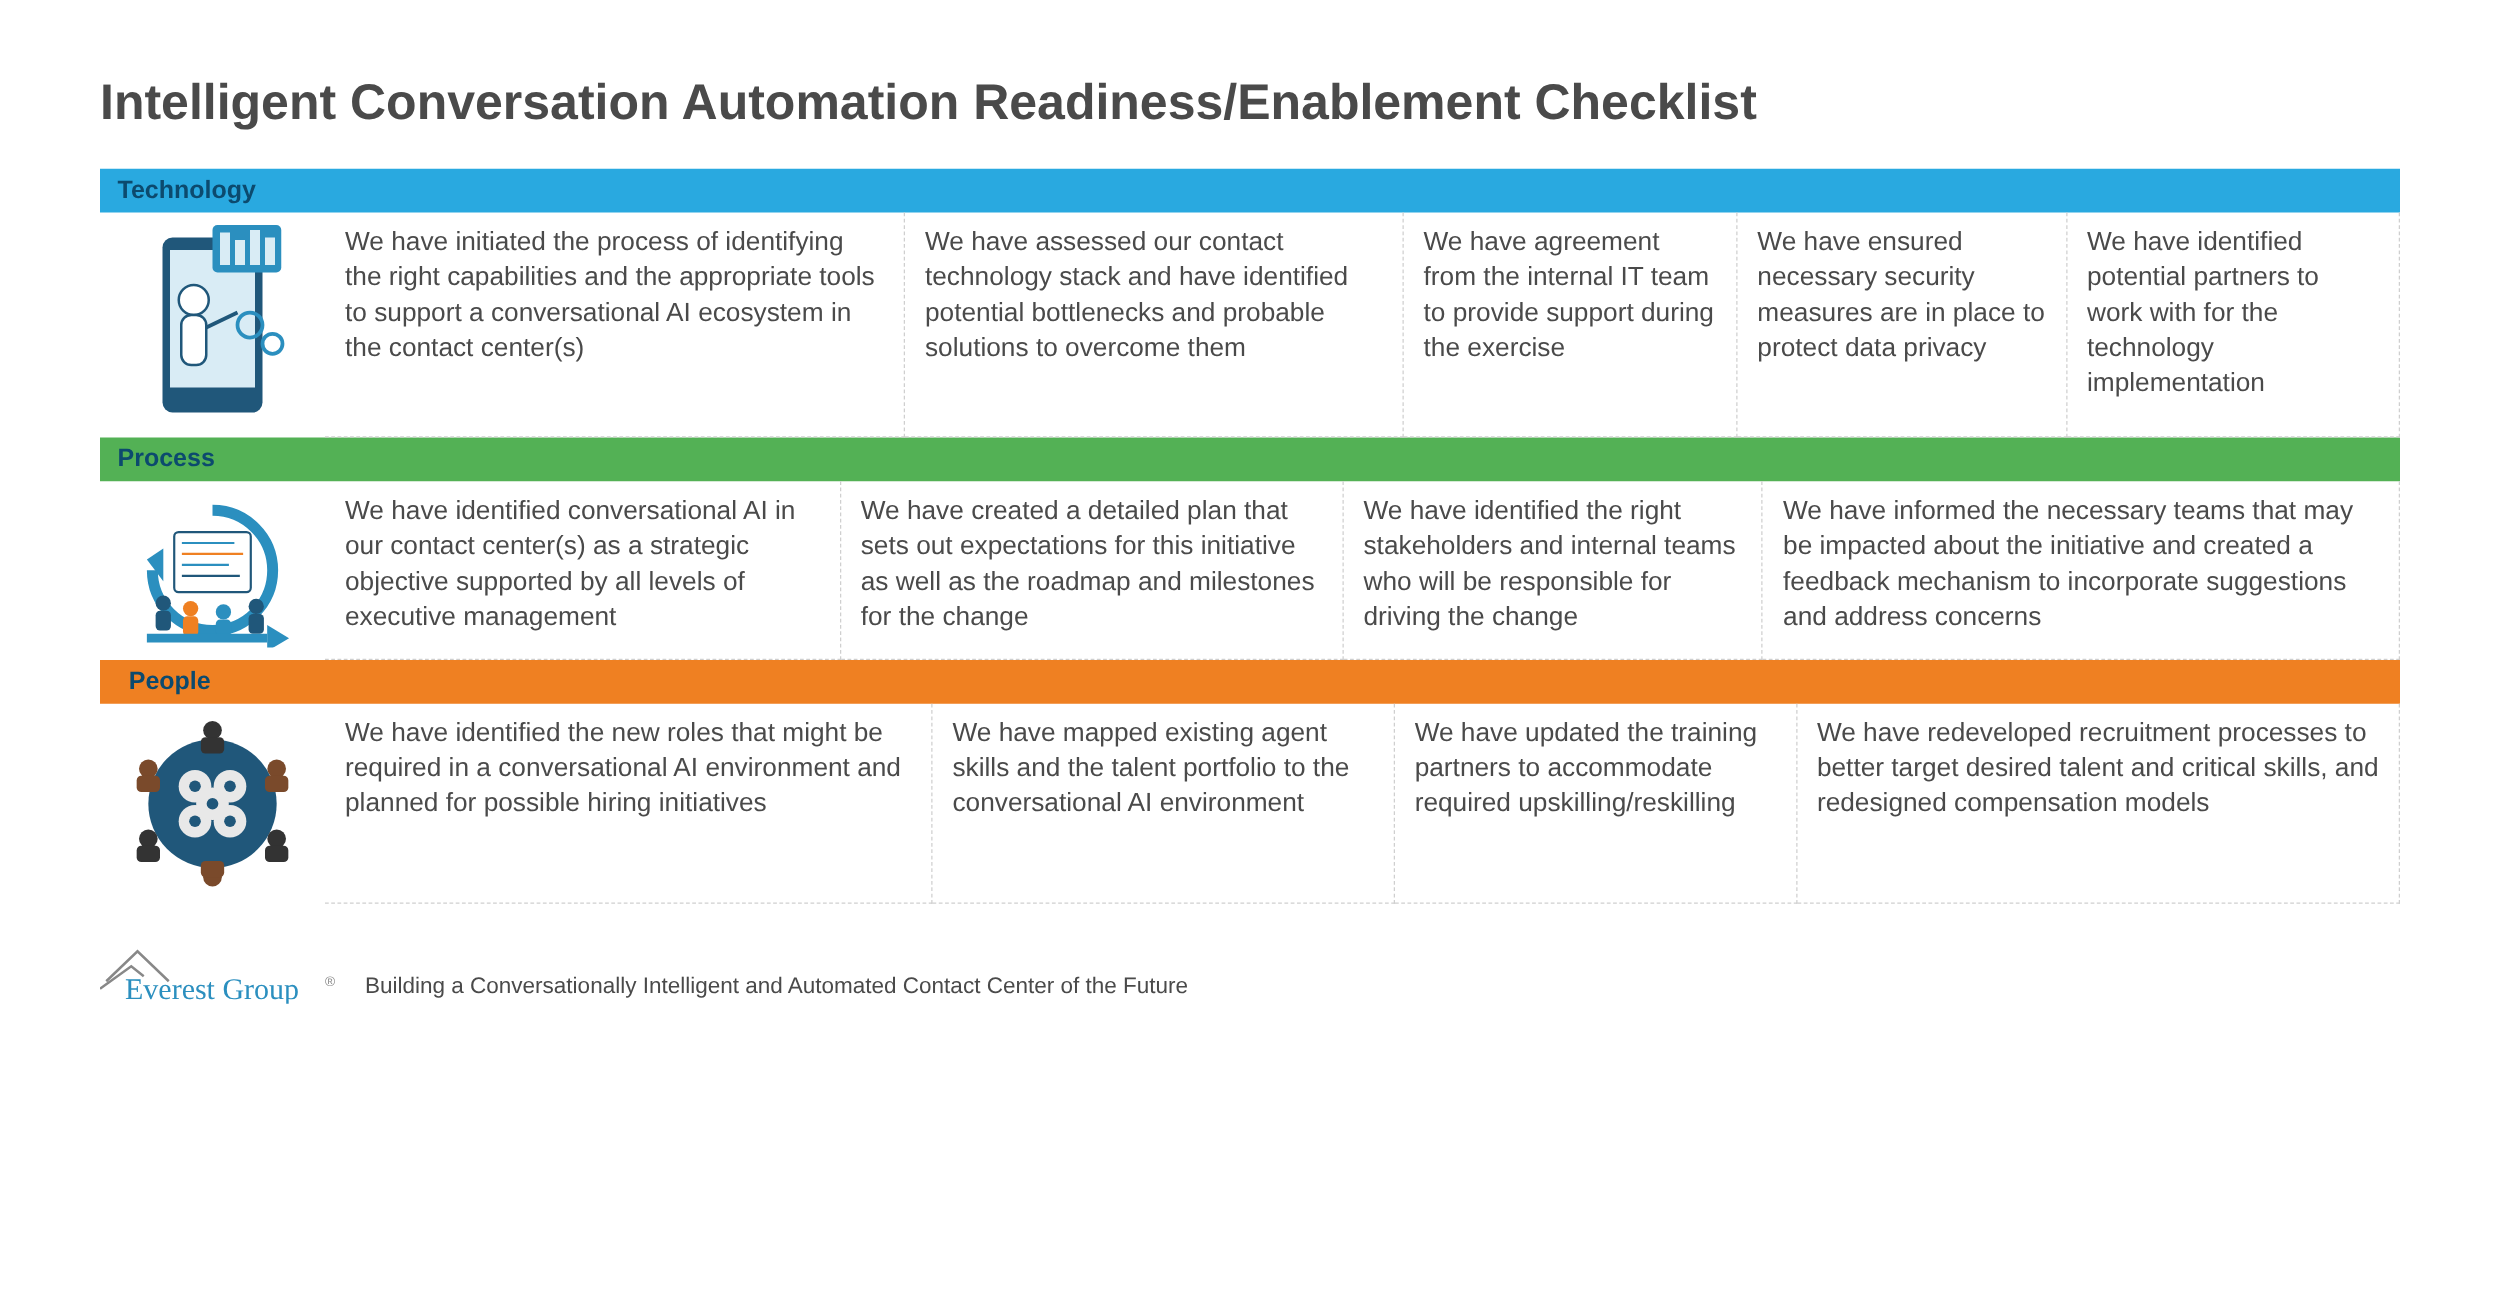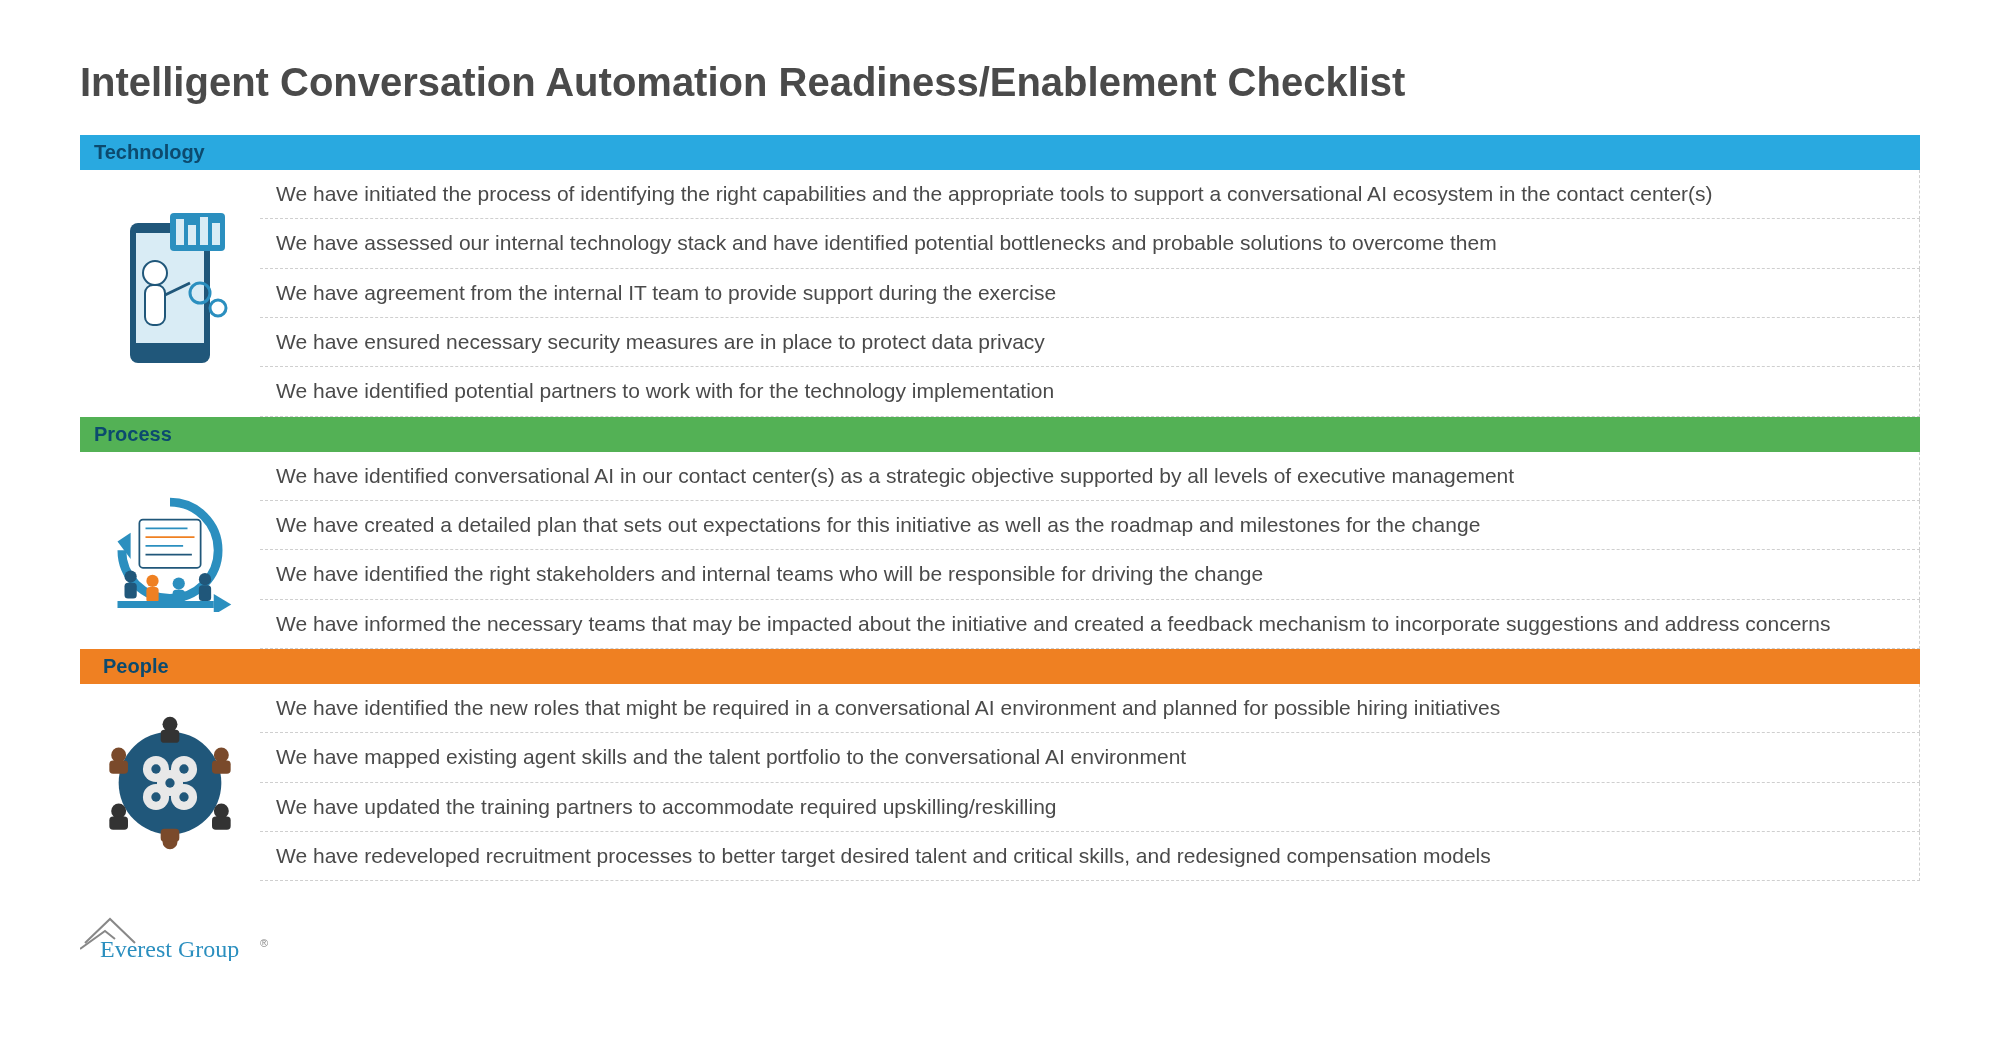--- a/index.html
+++ b/index.html
@@ -36,21 +36,21 @@
     flex: 0 0 180px;
     display: flex;
     align-items: center;
     justify-content: center;
     padding: 10px;
   }
   .section-icon svg { width: 140px; height: auto; }
   .section-items {
     flex: 1;
     display: flex;
-    flex-direction: column;
+    flex-direction: row;
   }
   .item {
     font-size: 21px;
     color: #4a4a4a;
     padding: 10px 16px;
     border-bottom: 1px dashed #cfcfcf;
     border-right: 1px dashed #cfcfcf;
     line-height: 1.35;
   }
   .footer {
@@ -93,21 +93,21 @@
         <circle cx="55" cy="60" r="12" fill="#ffffff" stroke="#20577a" stroke-width="2"></circle>
         <rect x="45" y="72" width="20" height="40" rx="8" fill="#ffffff" stroke="#20577a" stroke-width="2"></rect>
         <line x1="65" y1="82" x2="90" y2="70" stroke="#20577a" stroke-width="3"></line>
 
         <circle cx="100" cy="80" r="10" fill="none" stroke="#2b8fbf" stroke-width="3"></circle>
         <circle cx="118" cy="95" r="8" fill="none" stroke="#2b8fbf" stroke-width="3"></circle>
       </svg>
     </div>
     <div class="section-items">
       <div class="item">We have initiated the process of identifying the right capabilities and the appropriate tools to support a conversational AI ecosystem in the contact center(s)</div>
-      <div class="item">We have assessed our internal technology stack and have identified potential bottlenecks and probable solutions to overcome them</div>
+      <div class="item">We have assessed our contact technology stack and have identified potential bottlenecks and probable solutions to overcome them</div>
       <div class="item">We have agreement from the internal IT team to provide support during the exercise</div>
       <div class="item">We have ensured necessary security measures are in place to protect data privacy</div>
       <div class="item">We have identified potential partners to work with for the technology implementation</div>
     </div>
   </div>
 </div>
 
 <div>
   <div class="section-header green">Process</div>
   <div class="section-body">
@@ -194,13 +194,14 @@
 
 <div class="footer">
   <div class="footer-logo">
     <svg viewBox="0 0 200 50">
       <polyline points="5,32 30,8 55,32" fill="none" stroke="#888" stroke-width="2"></polyline>
       <polyline points="0,38 25,20 35,28" fill="none" stroke="#888" stroke-width="2"></polyline>
       <text x="20" y="46" font-family="Georgia, serif" font-size="24" fill="#2b8fbf">Everest Group</text>
       <text x="180" y="36" font-size="11" fill="#888">®</text>
     </svg>
   </div>
+  <div class="footer-text">Building a Conversationally Intelligent and Automated Contact Center of the Future</div>
 </div>
 
 </body></html>

